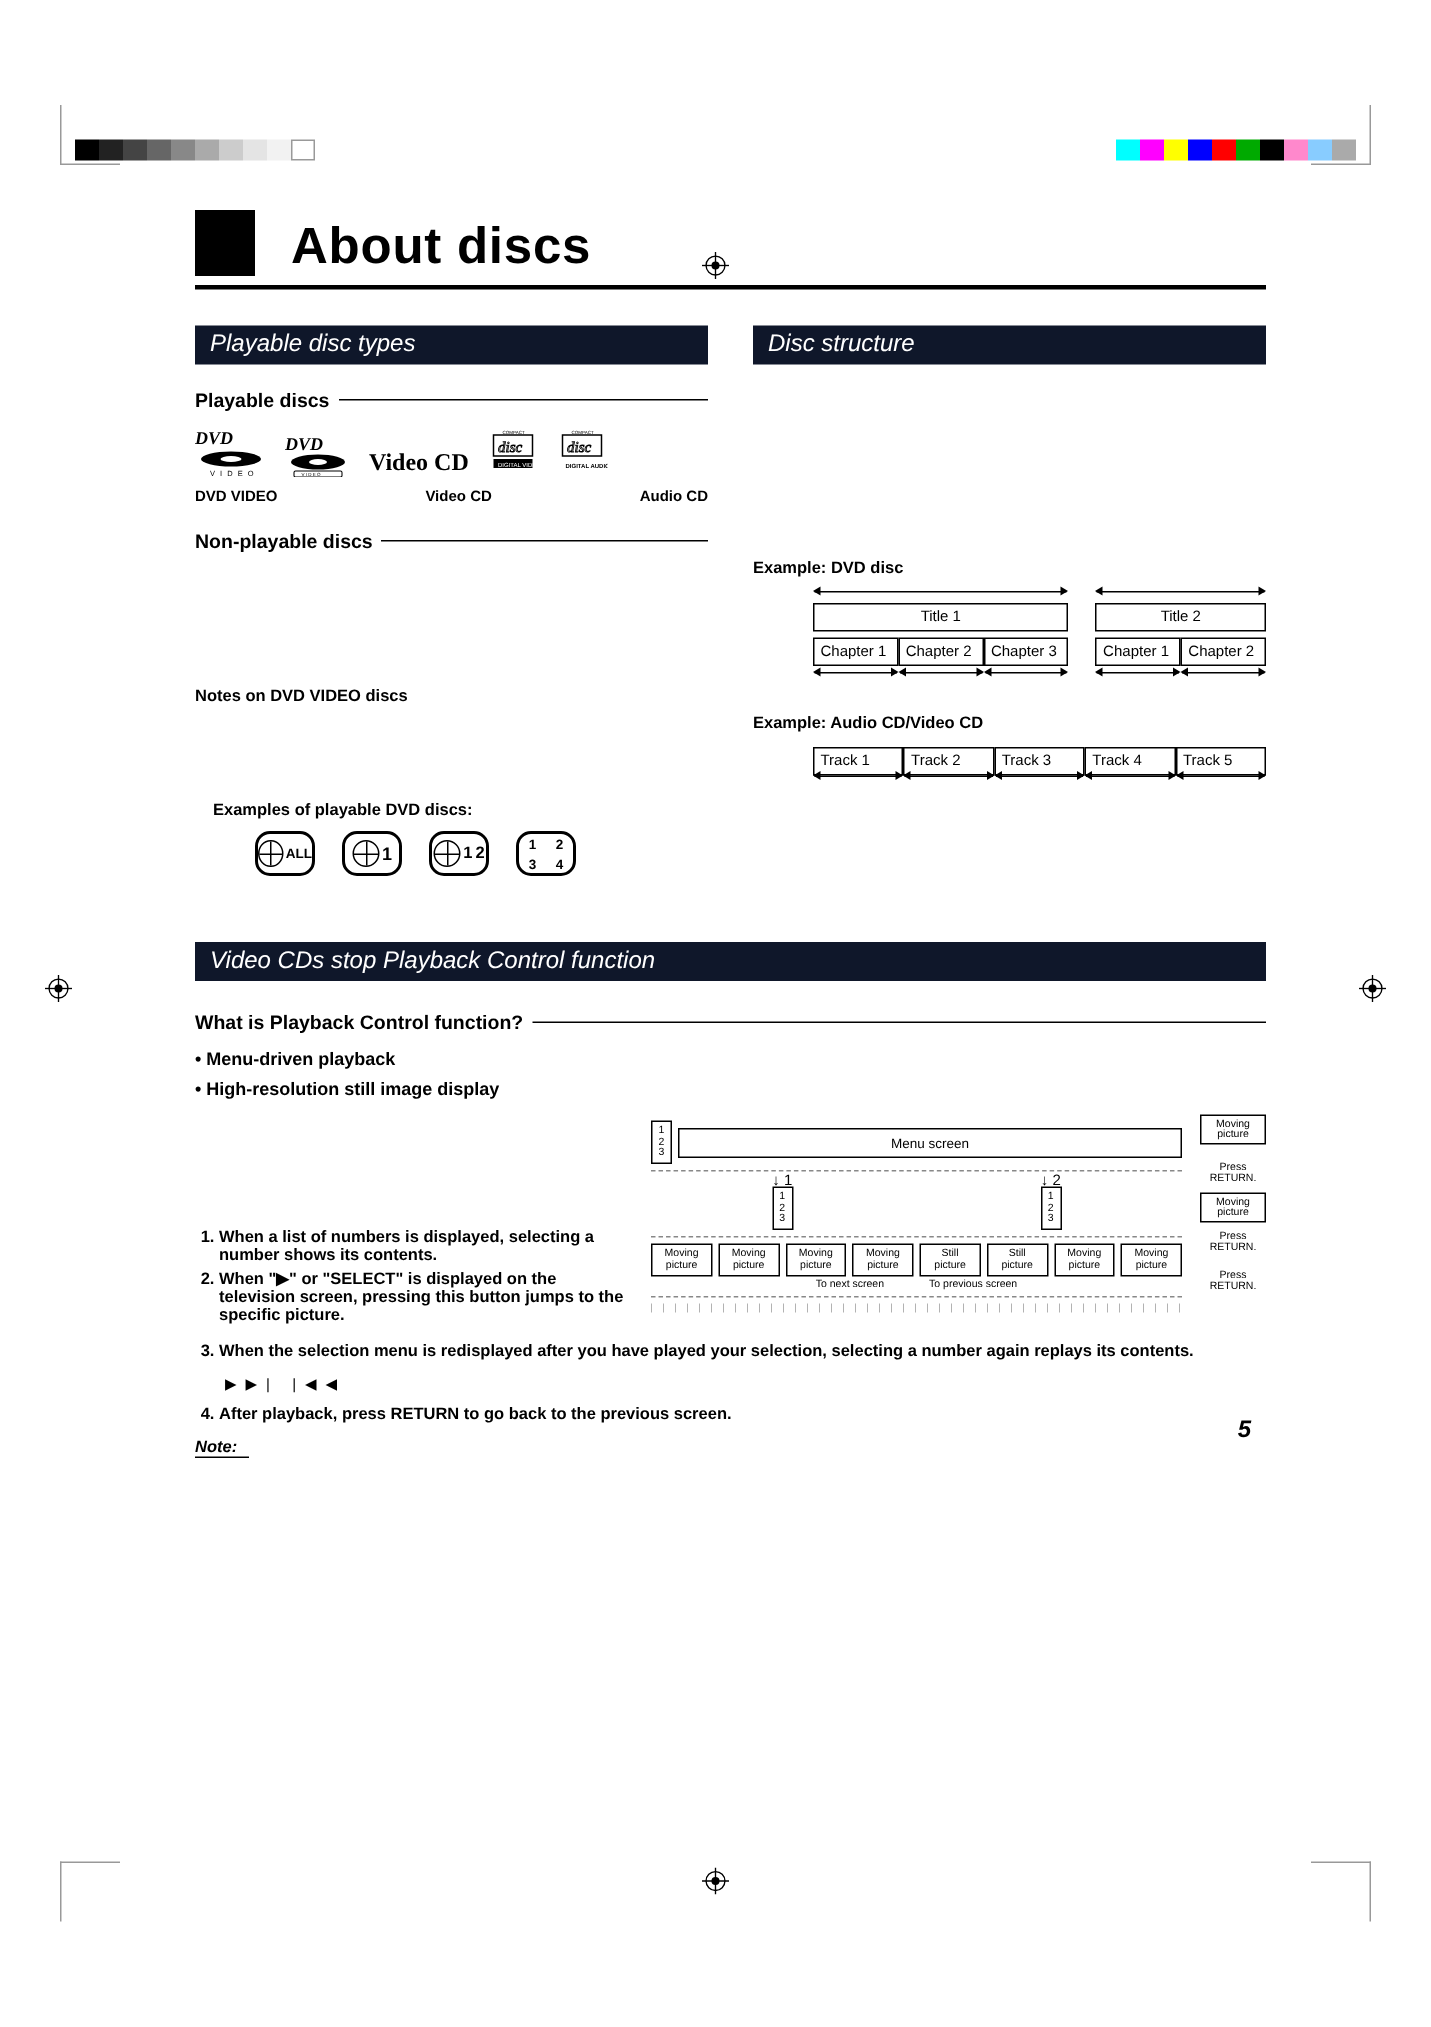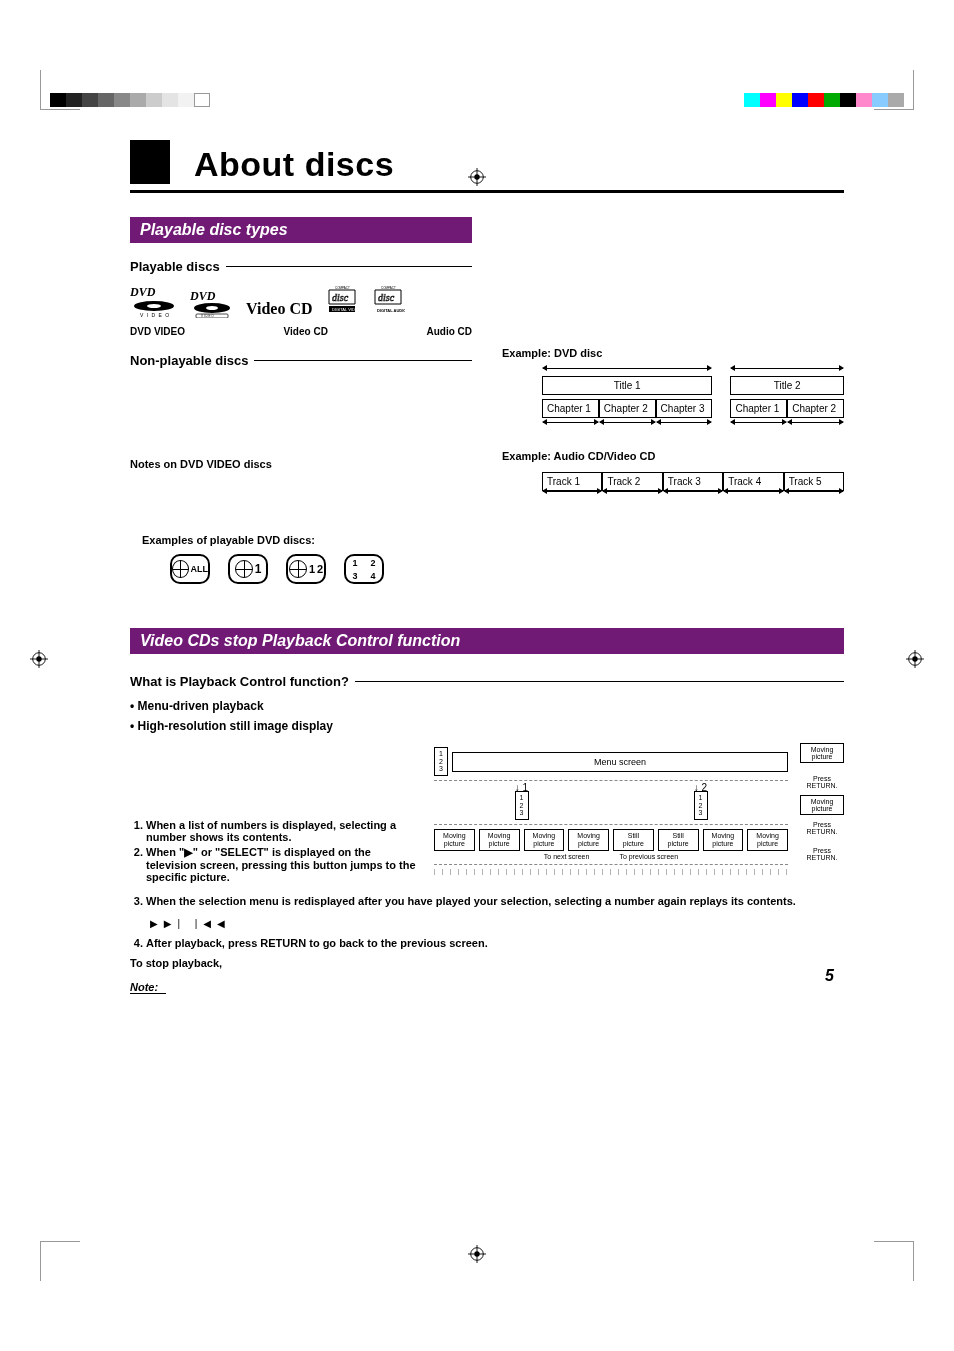--- a/index.html
+++ b/index.html
@@ -42,23 +42,23 @@
 
   
   .title-row { display: flex; align-items: flex-end; border-bottom: 3px solid #000; padding-bottom: 6px; gap: 12px; }
   .title-square { width: 40px; height: 44px; background: #000; margin-right: 12px; }
   h1 { margin: 0; font-size: 34px; font-weight: 900; font-family: Arial Black, Arial, sans-serif; letter-spacing: 0.5px; }
 
   .cols { display: flex; gap: 30px; margin-top: 24px; }
   .col { flex: 1; }
 
   .black-bar {
-    background: #701a75;
+    background: #0f172a;
     color: #fff;
-    font-weight: bold;
+    font-weight: normal;
     font-style: italic;
     padding: 4px 10px;
     font-size: 16px;
   }
 
   .sec-label {
     font-weight: bold;
     font-size: 13px;
     margin: 16px 0 10px;
     display: flex;
@@ -285,20 +285,21 @@
         <div class="pill multi">
           <span>1</span>
           <span>2</span>
           <span>3</span>
           <span>4</span>
         </div>
       </div>
     </div>
 
     <div class="col">
+      <div class="black-bar">Disc structure</div>
 
       <div style="height:110px"></div>
 
       <div class="subhead">Example: DVD disc</div>
       <div class="struct">
         <div class="struct-row">
           <div style="flex:3">
             <div class="arrow-row">
                 <div class="arrow-seg"></div>
               </div>
@@ -460,21 +461,20 @@
   </ol>
   <div style="clear:both"></div>
   <ol class="numbered" start="3">
     <li>When the selection menu is redisplayed after you have played your selection, selecting a number again replays its contents.</li>
   </ol>
   <div class="transport-icons">▶▶|    |◀◀</div>
   <ol class="numbered" start="4">
     <li>After playback, press RETURN to go back to the previous screen.</li>
   </ol>
 
-  <div class="para">To stop playback,</div>
 
   <div><span class="note-line">Note:</span></div>
 
   <div class="page-num">5</div>
 </div>
 
 <div style="position:absolute;left:30px;top:650px">
   <svg class="reg-mark" viewBox="0 0 20 20">
       <circle cx="10" cy="10" r="7" fill="none" stroke="#000"></circle>
       <circle cx="10" cy="10" r="3" fill="#000"></circle>

